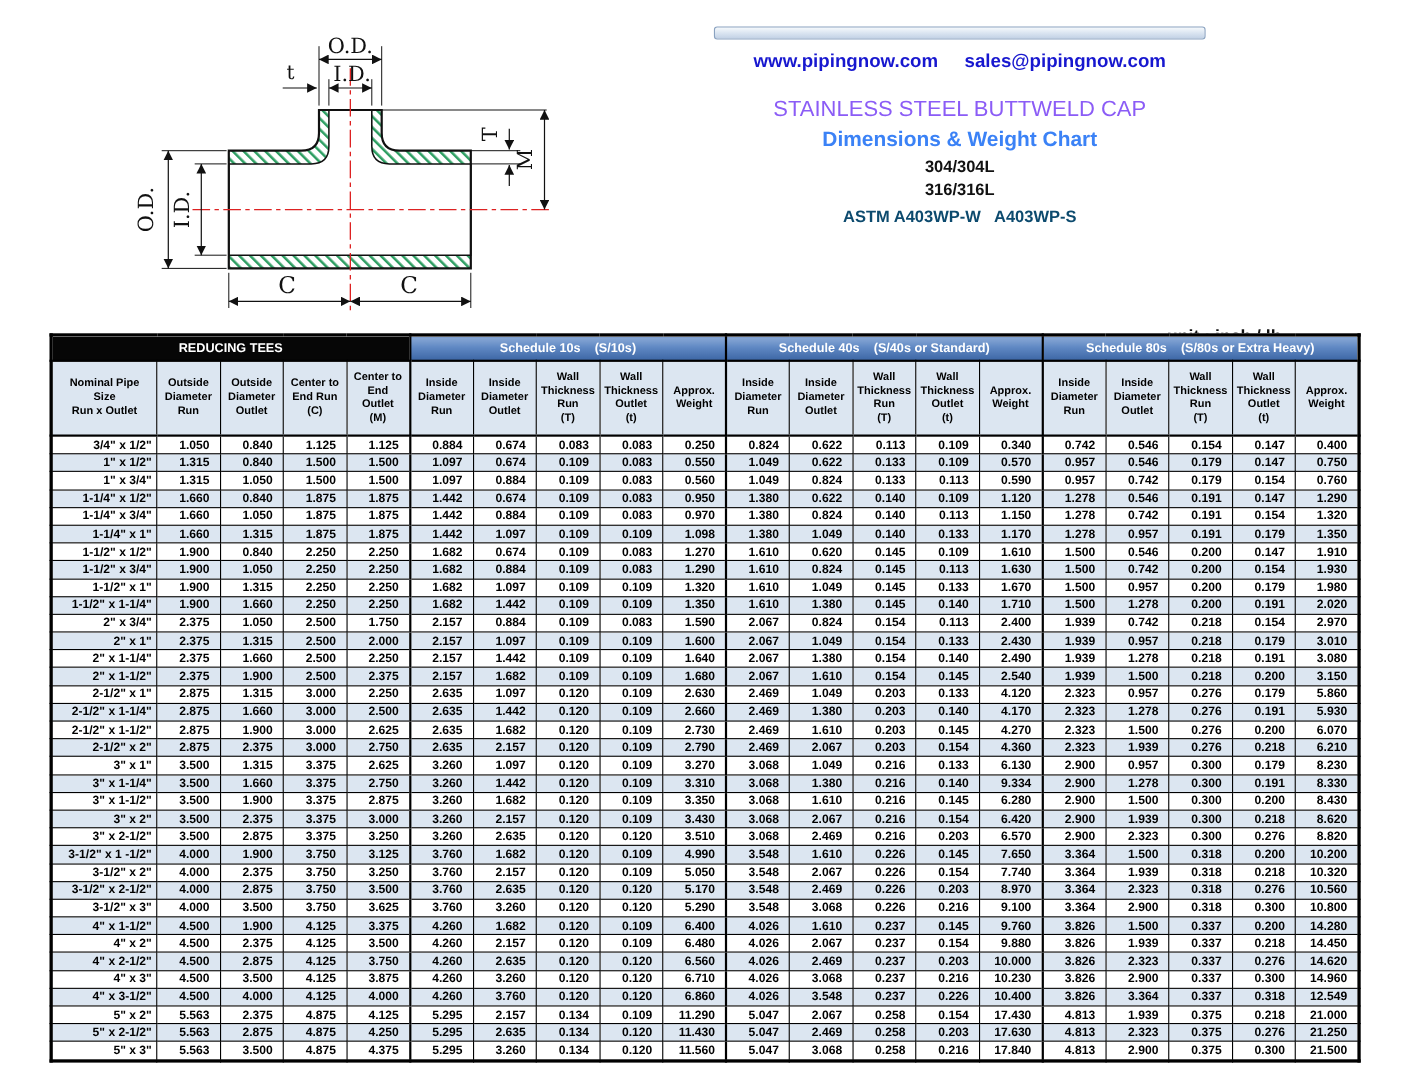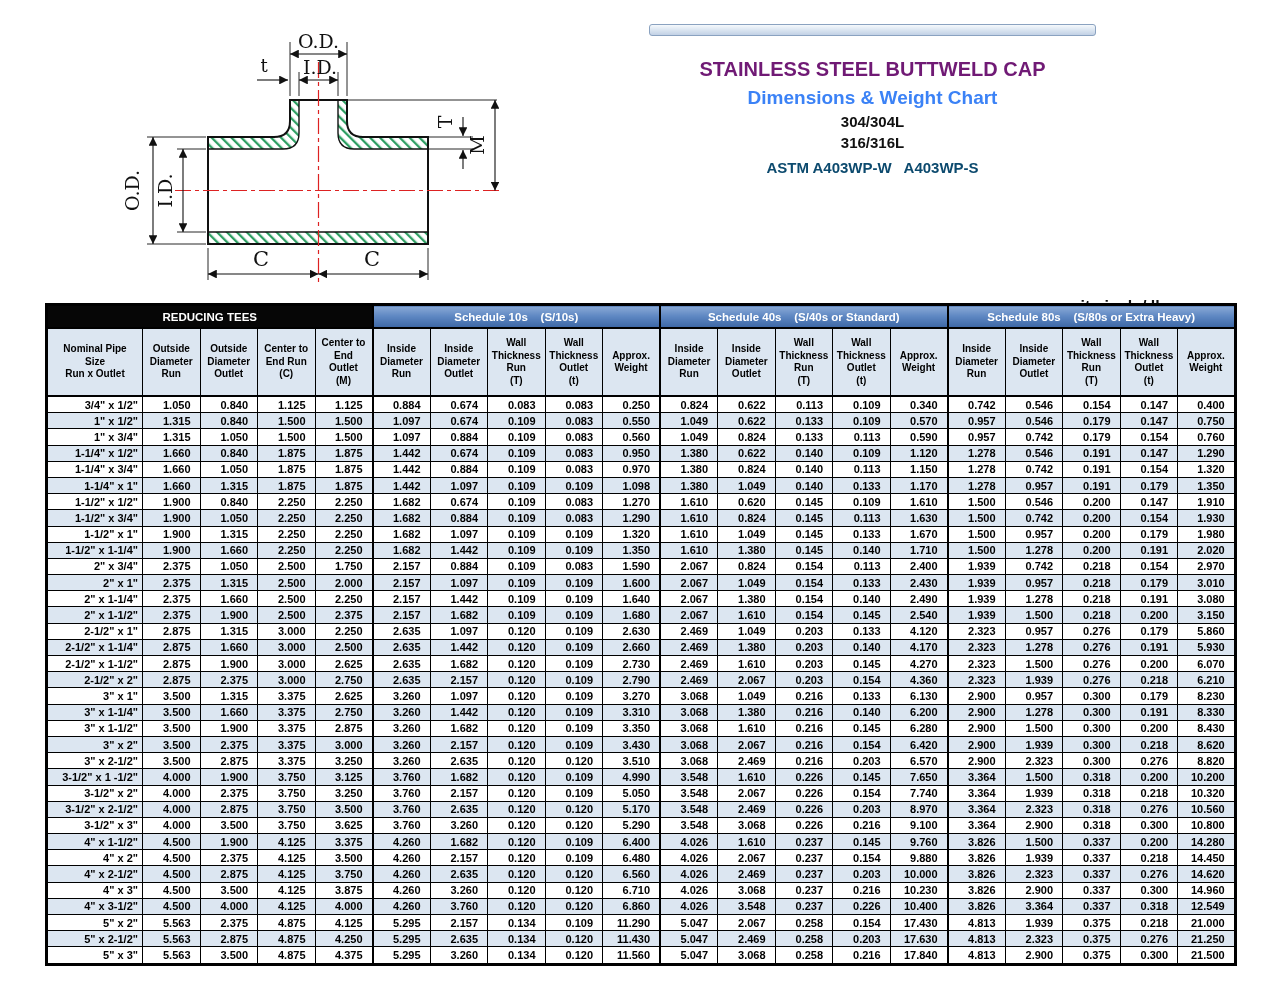--- a/index.html
+++ b/index.html
@@ -14,21 +14,21 @@
   .logo{
     font-family:"DejaVu Serif",serif;font-weight:bold;font-size:52px;
     color:#2a5ba3;letter-spacing:-1px;line-height:1.05;
   }
   .brand-bar{
     margin:6px auto 0 auto;width:445px;height:10px;border:1px solid #8aa2c0;border-radius:3px;
     background:linear-gradient(180deg,#f6f9fc 0%,#dde7f2 45%,#c2d1e5 100%);
   }
   .links{margin-top:10px;font-size:17px;font-weight:bold;color:#1717cf;white-space:pre;}
   .links span{margin:0 12px;}
-  .doc-title1{margin-top:22px;font-size:20px;font-weight:bold;color:#701a75;}
+  .doc-title1{margin-top:22px;font-size:20px;font-weight:normal;color:#8b5cf6;}
   .doc-title2{margin-top:6px;font-size:19px;font-weight:bold;color:#3b82f6;}
   .doc-grade{margin-top:4px;font-size:15px;font-weight:bold;color:#111;}
   .doc-spec{margin-top:8px;font-size:15px;font-weight:bold;color:#0c4a6e;white-space:pre;}
   .unit-note{
     position:absolute;top:298px;left:960px;width:205px;text-align:right;
     font-size:16px;font-weight:bold;color:#111;
   }
   
   .tbl-wrap{position:absolute;left:45px;top:303px;}
   table.dim{
@@ -116,20 +116,21 @@
     <line x1="428" y1="105" x2="428" y2="124" stroke="#111" stroke-width="1.1" marker-end="url(#arr)"></line>
     <line x1="428" y1="157" x2="428" y2="138" stroke="#111" stroke-width="1.1" marker-end="url(#arr)"></line>
     <text transform="translate(417,110) rotate(-90)" text-anchor="middle" font-family="DejaVu Serif,serif" font-size="19" fill="#111">T</text>
     <line x1="460" y1="88" x2="460" y2="178.5" stroke="#111" stroke-width="1.1" marker-start="url(#arr)" marker-end="url(#arr)"></line>
     <text transform="translate(449,133) rotate(-90)" text-anchor="middle" font-family="DejaVu Serif,serif" font-size="19" fill="#111">M</text>
   </svg>
 </div>
 
 <div class="brand">
   <div class="brand-bar"></div>
+  <div class="links"><span>www.pipingnow.com</span><span>sales@pipingnow.com</span></div>
   <div class="doc-title1">STAINLESS STEEL BUTTWELD CAP</div>
   <div class="doc-title2">Dimensions &amp; Weight Chart</div>
   <div class="doc-grade">304/304L</div>
   <div class="doc-grade">316/316L</div>
   <div class="doc-spec">ASTM A403WP-W   A403WP-S</div>
 </div>
 
 <div class="unit-note">unit : inch / lb</div>
 
 <div class="tbl-wrap">
@@ -657,21 +658,21 @@
           <td class="c-num sec-r">2.750</td>
           <td class="c-num">3.260</td>
           <td class="c-num">1.442</td>
           <td class="c-num">0.120</td>
           <td class="c-num">0.109</td>
           <td class="c-num sec-r">3.310</td>
           <td class="c-num">3.068</td>
           <td class="c-num">1.380</td>
           <td class="c-num">0.216</td>
           <td class="c-num">0.140</td>
-          <td class="c-num sec-r">6.200</td>
+          <td class="c-num sec-r">9.334</td>
           <td class="c-num">2.900</td>
           <td class="c-num">1.278</td>
           <td class="c-num">0.300</td>
           <td class="c-num">0.191</td>
           <td class="c-num">8.330</td>
         </tr>
         <tr>
           <td class="c-name">3" x 1-1/2"</td>
           <td class="c-num">3.500</td>
           <td class="c-num">1.900</td>

